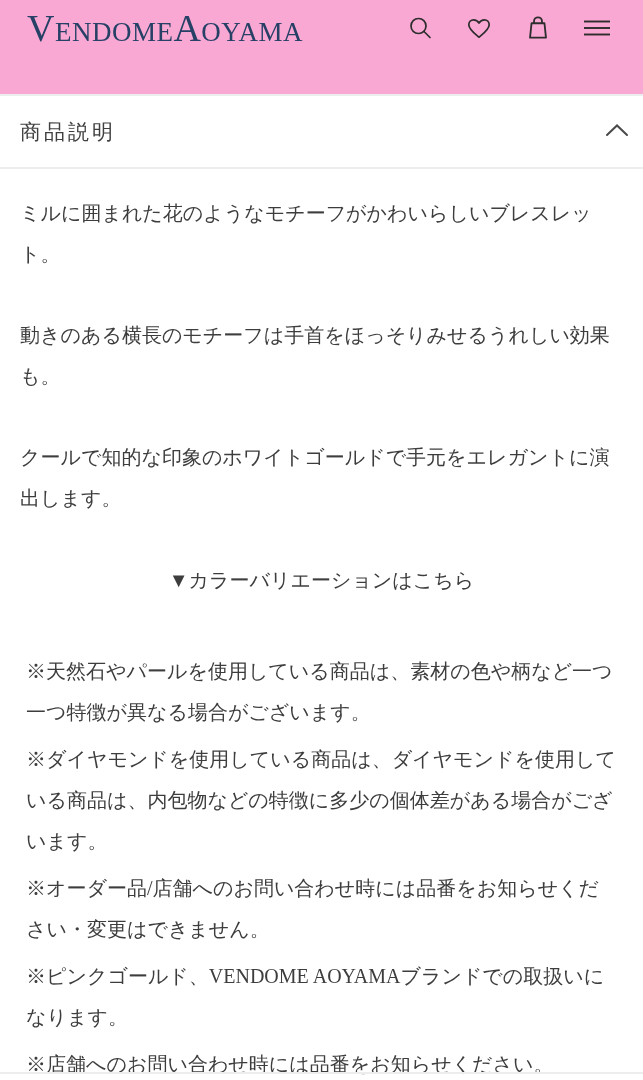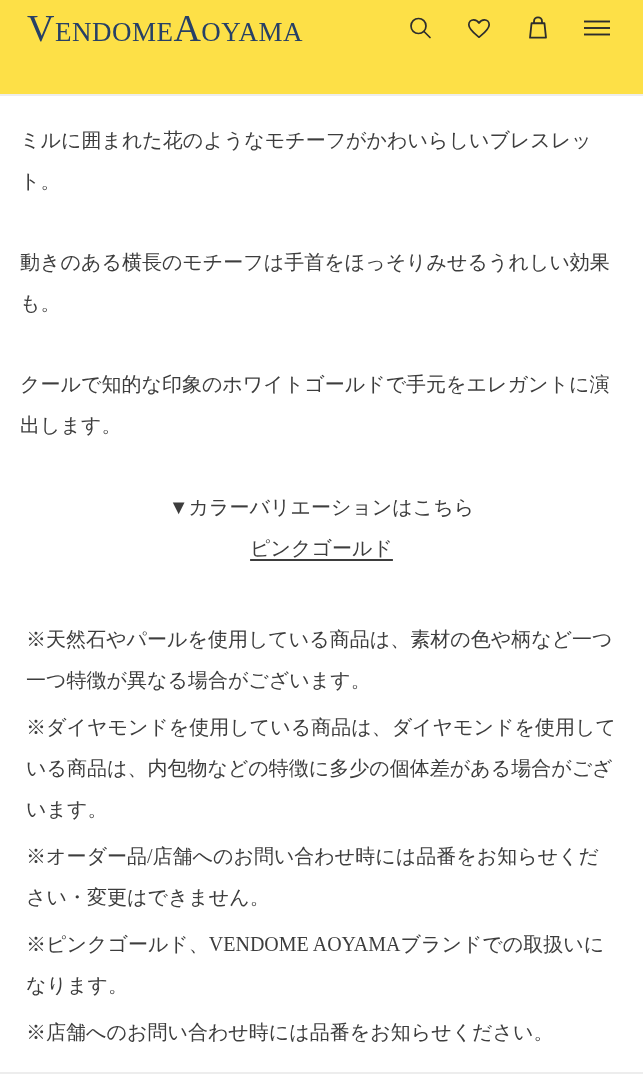--- a/index.html
+++ b/index.html
@@ -12,21 +12,21 @@
     height: 1080px;
     overflow: hidden;
     font-family: "Liberation Serif", "DejaVu Serif", serif;
     color: #3d3d3d;
     position: relative;
   }
 
   
   .site-header {
     height: 96px;
-    background: #fde047;
+    background: #f9a8d4;
     border-bottom: 2px solid #ededed;
     box-sizing: border-box;
     padding: 6px 33px 0 27px;
   }
   .header-row {
     height: 44px;
     display: flex;
     align-items: center;
     justify-content: space-between;
   }
@@ -136,29 +136,36 @@
           <line x1="0" y1="2.5" x2="30" y2="2.5"></line>
           <line x1="0" y1="10" x2="30" y2="10"></line>
           <line x1="0" y1="17.5" x2="30" y2="17.5"></line>
         </svg>
       </button>
     </div>
   </div>
 </header>
 
 <section>
+  <div class="accordion-header">
+    <span class="accordion-title">商品説明</span>
+    <span>
+      <svg width="24" height="14" viewBox="0 0 24 14" fill="none" stroke="#4a4a4a" stroke-width="2" stroke-linecap="round">
+        <polyline points="2,12 12,2.5 22,12"></polyline>
+      </svg>
+    </span>
+  </div>
 
   <div class="accordion-body">
     <p class="para">ミルに囲まれた花のようなモチーフがかわいらしいブレスレット。</p>
     <p class="para">動きのある横長のモチーフは手首をほっそりみせるうれしい効果も。</p>
     <p class="para">クールで知的な印象のホワイトゴールドで手元をエレガントに演出します。</p>
 
     <div class="colorvar-block">
       <p>▼カラーバリエーションはこちら</p>
-      <p><a class="colorvar-link">ピンクゴールド</a></p>
     </div>
 
     <div class="notes-block">
       <p>※天然石やパールを使用している商品は、素材の色や柄など一つ一つ特徴が異なる場合がございます。</p>
       <p>※ダイヤモンドを使用している商品は、ダイヤモンドを使用している商品は、内包物などの特徴に多少の個体差がある場合がございます。</p>
       <p>※オーダー品/店舗へのお問い合わせ時には品番をお知らせください・変更はできません。</p>
       <p>※ピンクゴールド、VENDOME AOYAMAブランドでの取扱いになります。</p>
       <p>※店舗へのお問い合わせ時には品番をお知らせください。</p>
     </div>
   </div>

